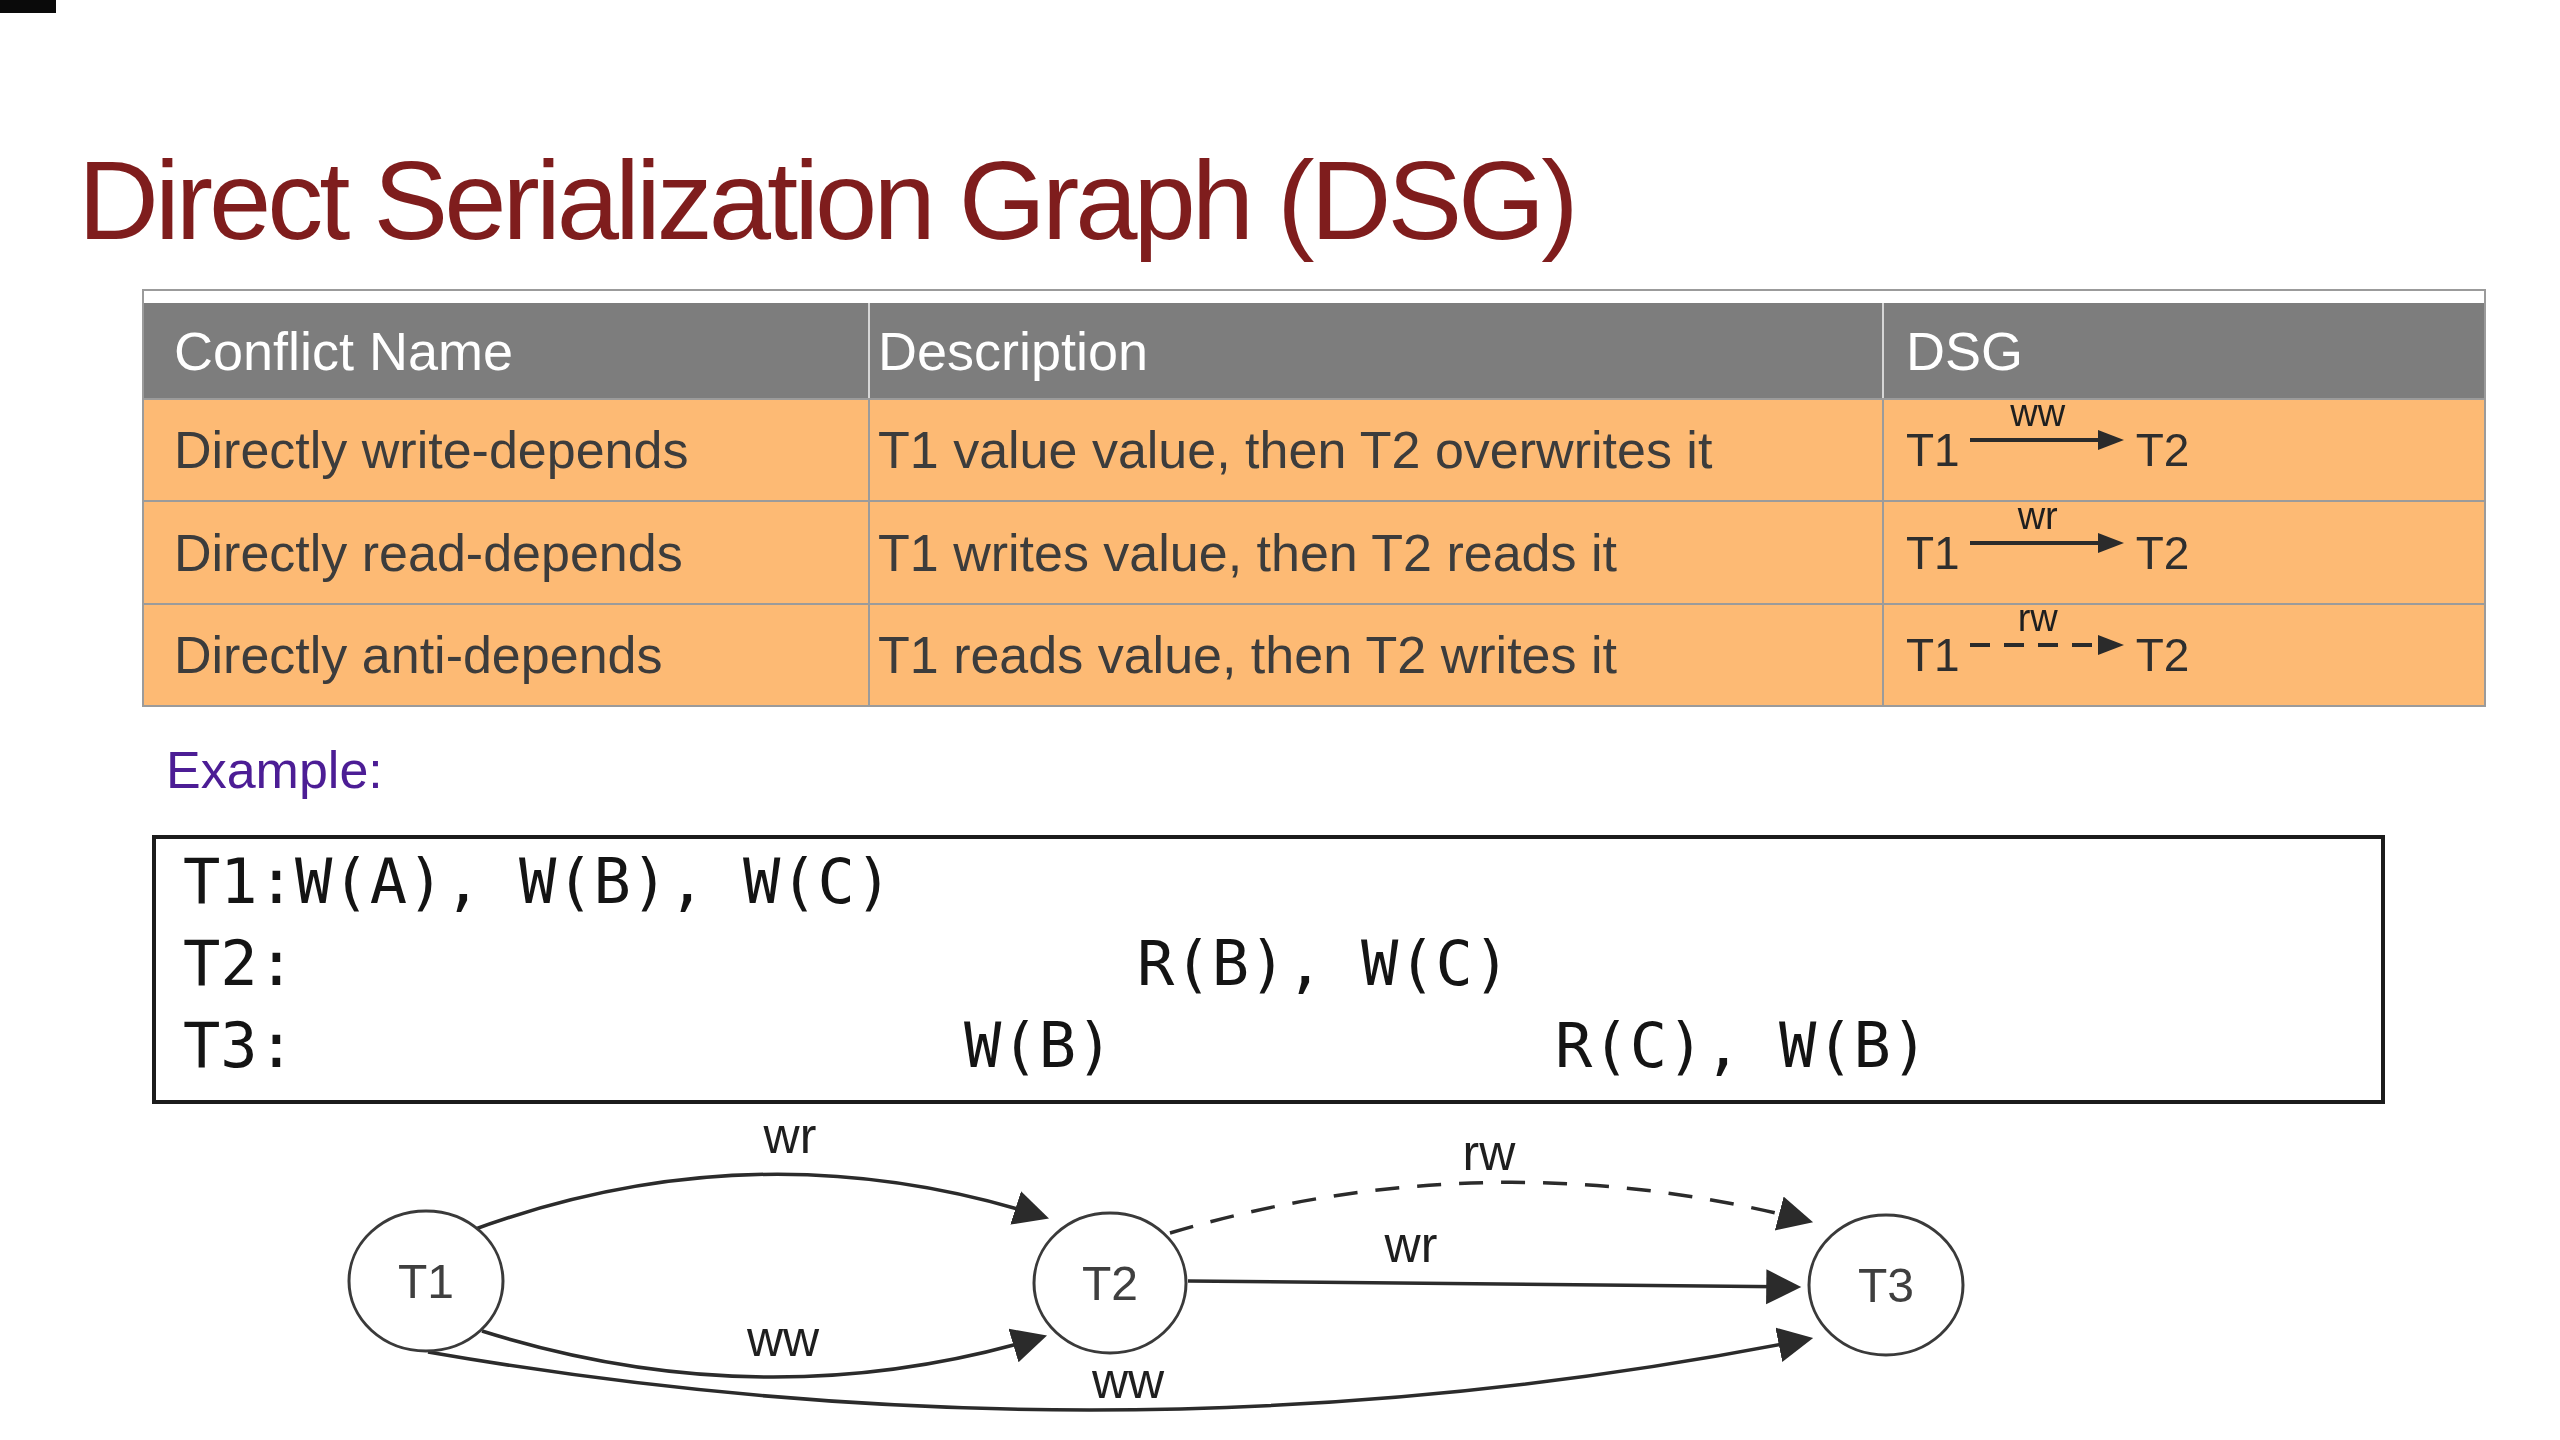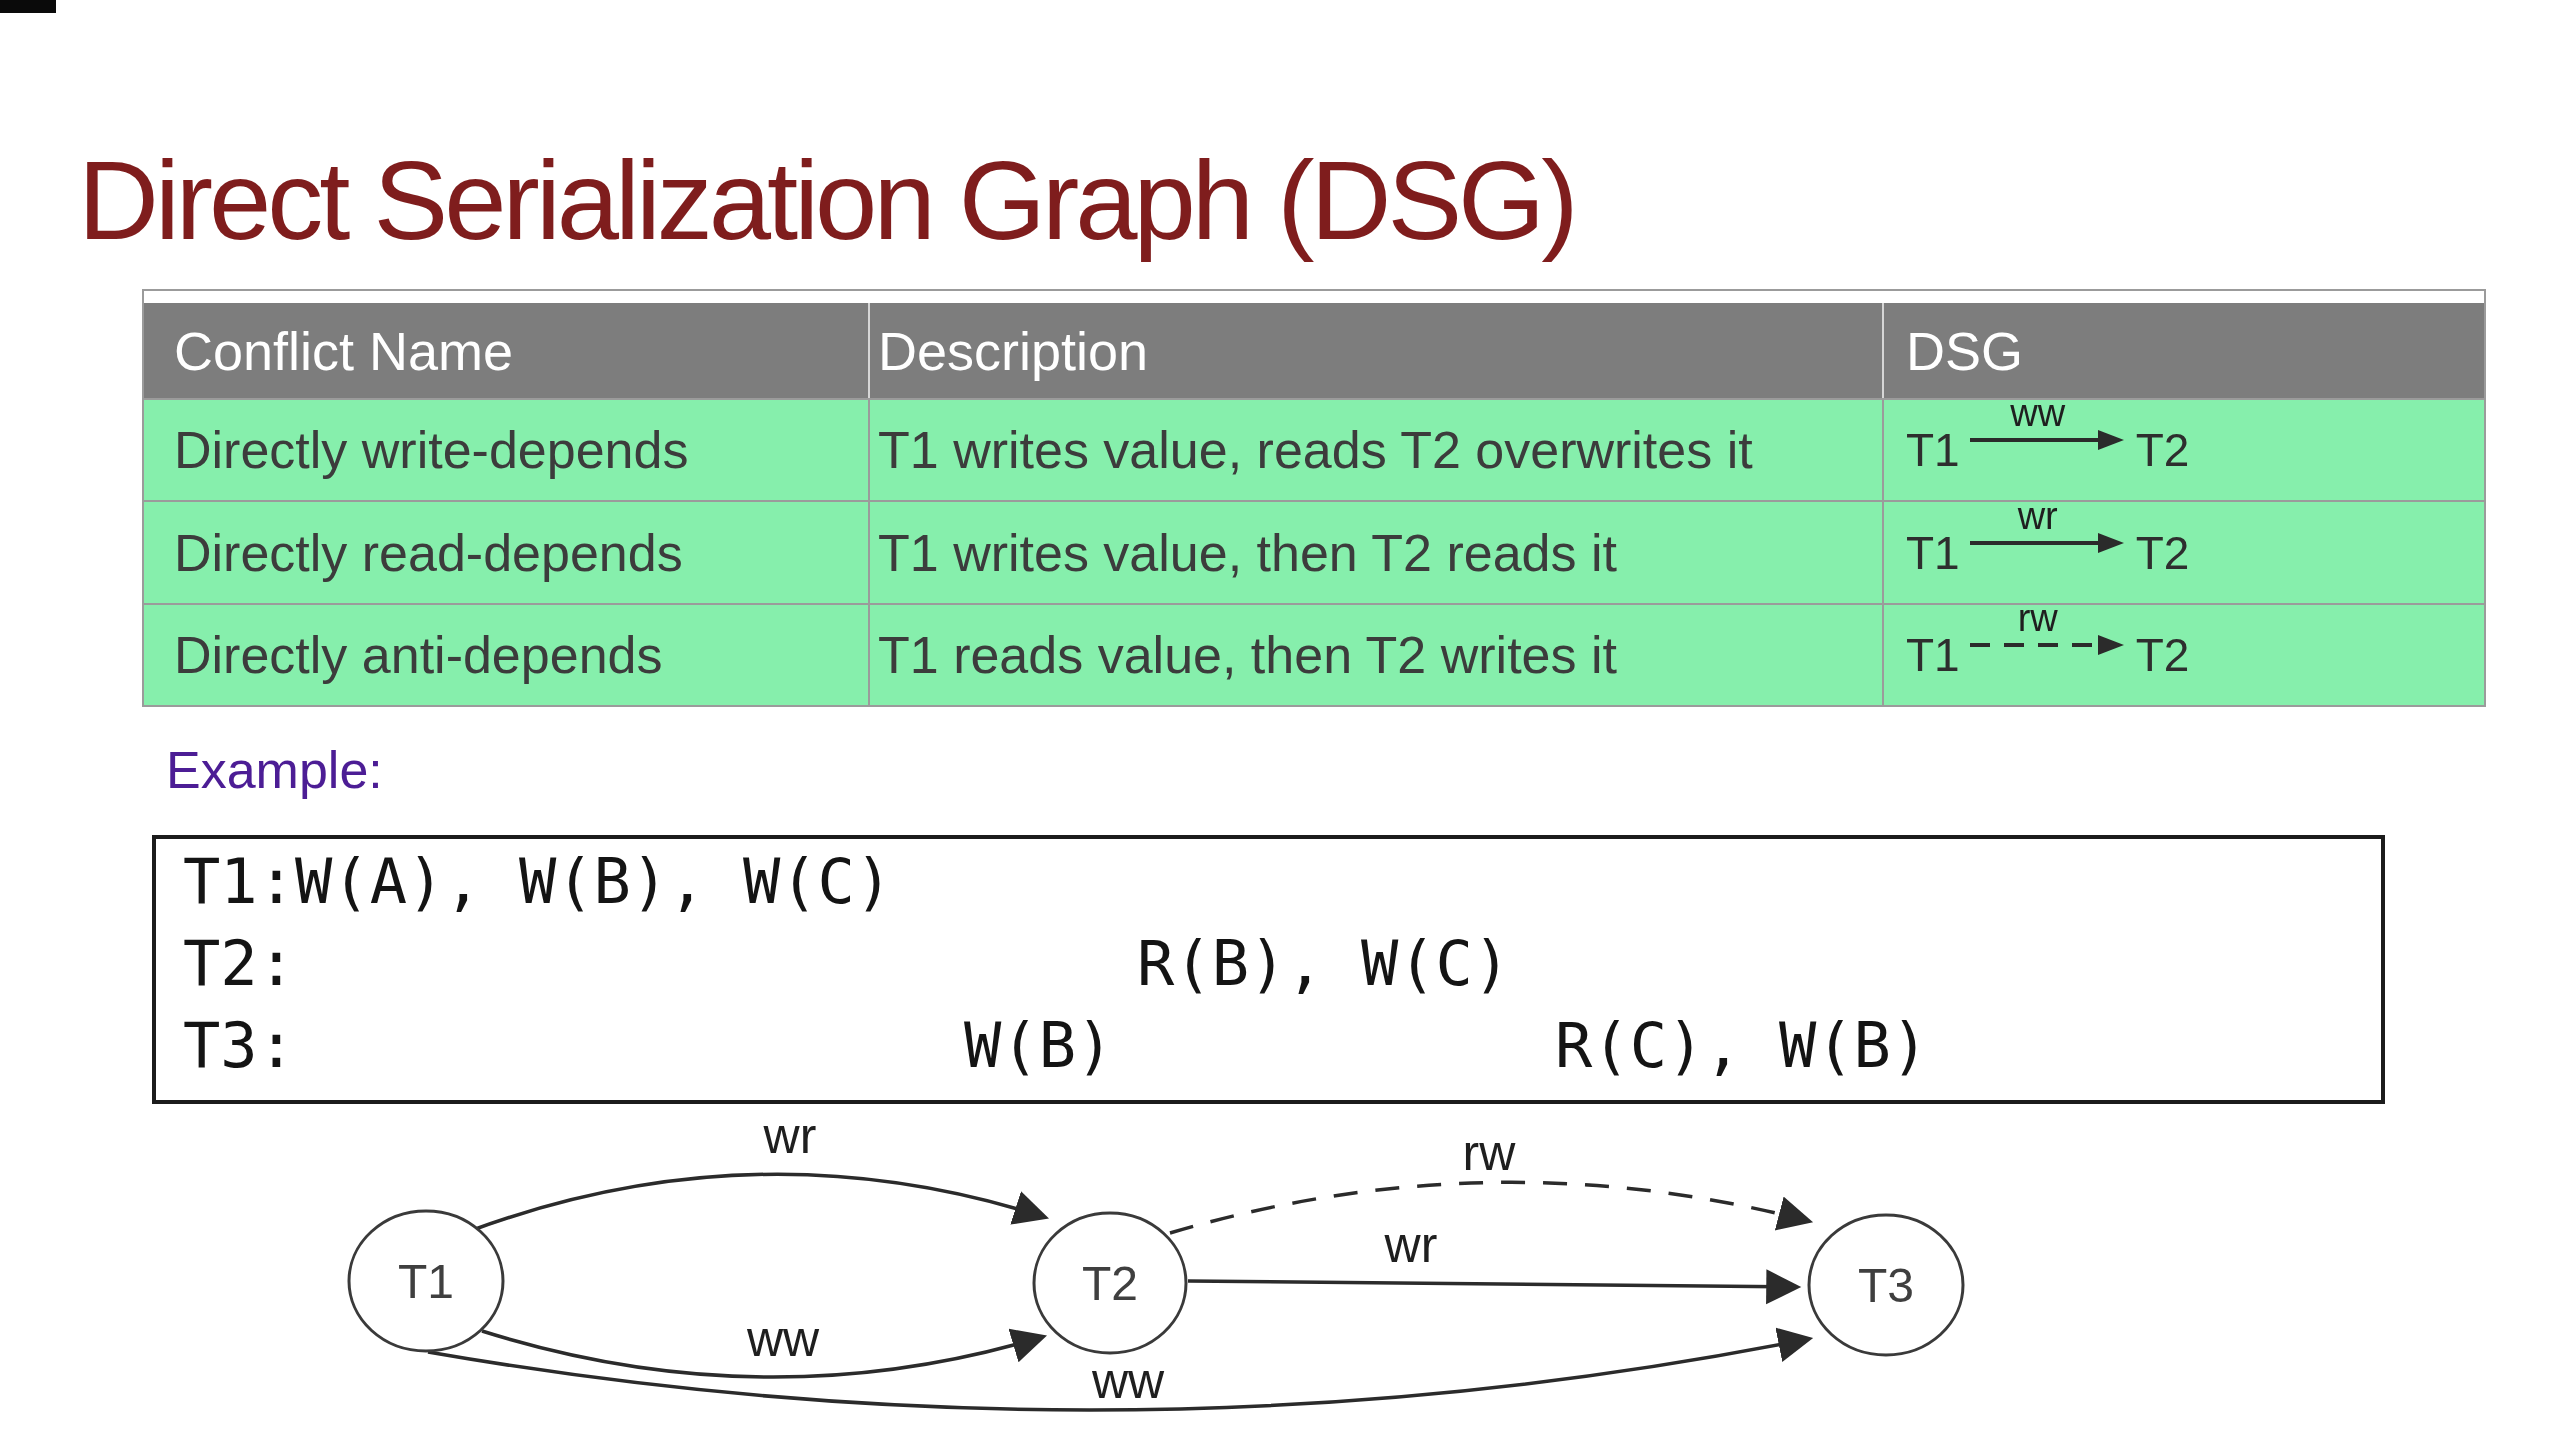--- a/index.html
+++ b/index.html
@@ -6,21 +6,21 @@
   body{width:2560px;height:1440px;position:relative;overflow:hidden;
        font-family:"Liberation Sans",sans-serif;color:#3c3c3c;}
   .corner-mark{position:absolute;left:0;top:0;width:56px;height:13px;background:#0a0a0a;}
   .page-title{position:absolute;left:78px;top:70px;font-size:112px;line-height:112px;
       letter-spacing:-4px;color:#7f1d1d;white-space:nowrap;font-weight:400;}
   
   .conflict-table{position:absolute;left:142px;top:289px;width:2344px;height:418px;
       border:2px solid #9b9b9b;box-sizing:border-box;display:grid;
       grid-template-columns:724px 1014px 602px;grid-template-rows:107px 102px 103px 102px;}
   .th{background:#7d7d7d;color:#fff;font-size:54px;display:flex;align-items:center;margin-top:12px;}
-  .td{background:#86efac;font-size:52px;display:flex;align-items:center;border-top:2px solid #9b9b9b;
+  .td{background:#fdba74;font-size:52px;display:flex;align-items:center;border-top:2px solid #9b9b9b;
       box-sizing:border-box;white-space:nowrap;}
   .c1{padding-left:30px;}
   .c2{padding-left:8px;border-left:2px solid #9b9b9b;}
   .c3{padding-left:22px;border-left:2px solid #9b9b9b;}
   .th.c2,.th.c3{border-left:2px solid #d6d6d6;}
   
   .dsg-cell{font-size:46px;color:#2e2e2e;}
   .dsg-arrow{position:relative;width:152px;height:56px;margin-left:10px;flex:0 0 auto;}
   .dsg-arrow .bar{position:absolute;left:0;right:8px;top:16px;height:4px;background:#2b2b2b;}
   .dsg-arrow.dashed .bar{background:repeating-linear-gradient(90deg,#2b2b2b 0 20px,transparent 20px 34px);}
@@ -52,21 +52,21 @@
 <div class="corner-mark"></div>
 
 <h1 class="page-title">Direct Serialization Graph (DSG)</h1>
 
 <div class="conflict-table">
   <div class="th c1">Conflict Name</div>
   <div class="th c2">Description</div>
   <div class="th c3">DSG</div>
 
   <div class="td c1">Directly write-depends</div>
-  <div class="td c2">T1 writes value, reads T2 overwrites it</div>
+  <div class="td c2">T1 value value, then T2 overwrites it</div>
   <div class="td c3 dsg-cell">
     <span>T1</span>
     <span class="dsg-arrow">
       <i class="dsg-label">ww</i>
       <span class="bar"></span>
       <span class="head"></span>
     </span>
     <span class="dsg-to">T2</span>
   </div>
 

